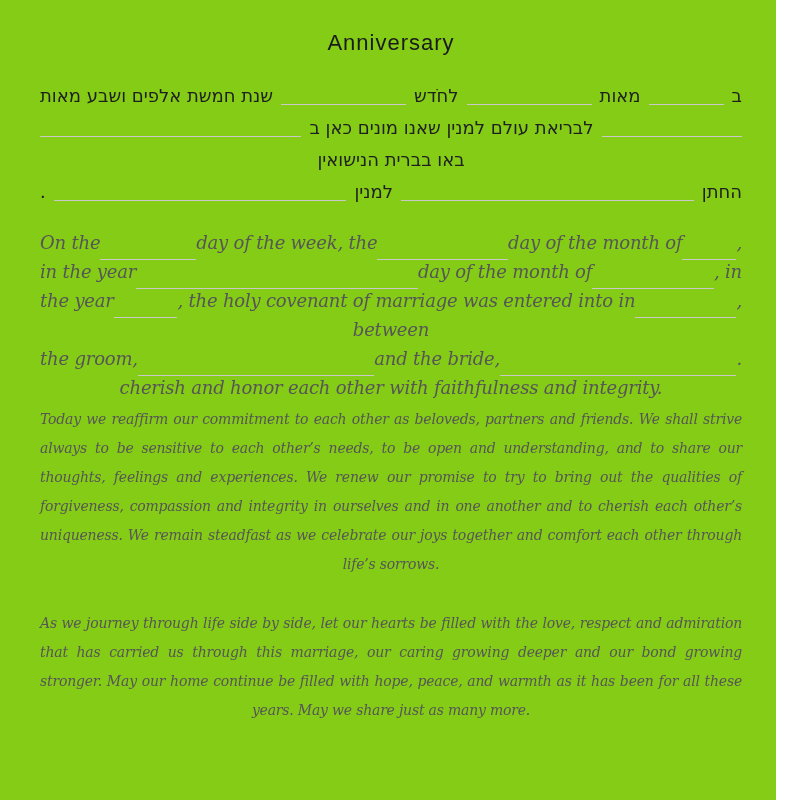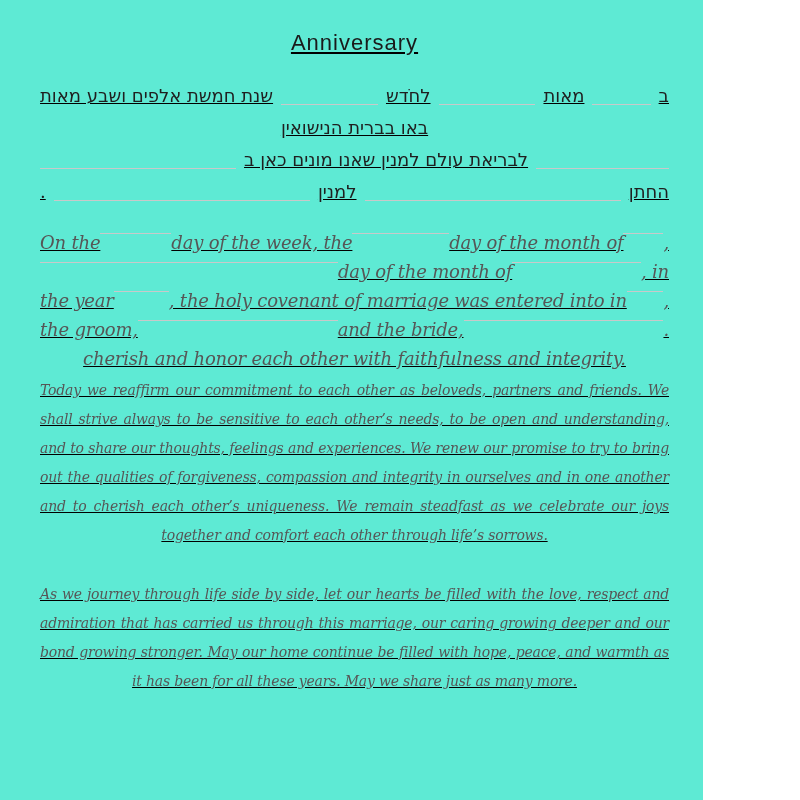--- a/index.html
+++ b/index.html
@@ -2,45 +2,44 @@
 <html style="--ink: #1f1f1f; --script: #565656; --blank: #c9c9c9;"><head>
 <meta charset="utf-8">
 <style>
   :root{
     --ink:#1f1f1f;
     --script:#565656;
     --blank:#c9c9c9;
   }
   html,body{margin:0;padding:0;background:#ffffff;}
   .page{
-    width:703px;height:800px;box-sizing:border-box;
-    background:#5eead4;
+    width:776px;height:800px;box-sizing:border-box;
+    background:#84cc16;
     padding:30px 34px 0 40px;
     overflow:hidden;
-    text-decoration:underline;
   }
   .title{
     margin:0 0 24px 0;
     text-align:center;
     font:400 22px/26px "Liberation Sans", sans-serif;
     letter-spacing:1px;
     color:#1a1a1a;
   }
   
   .hebrew{margin-bottom:20px;}
   .heb-row{
     display:flex;direction:rtl;align-items:baseline;gap:8px;
     height:32px;line-height:32px;
     font-family:"DejaVu Serif","DejaVu Sans",serif;
     font-size:18px;color:var(--ink);
   }
   .heb-row.center{justify-content:center;}
   
   .eng-row{
-    display:flex;align-items:flex-start;gap:0;
+    display:flex;align-items:flex-end;gap:0;
     height:29px;line-height:29px;
     font-family:"DejaVu Serif",serif;font-style:italic;
     font-size:18px;letter-spacing:-0.2px;color:var(--script);
   }
   .eng-row.center{justify-content:center;}
   .seg{flex:0 0 auto;white-space:nowrap;}
   .seg.stretch{
     flex:1 1 auto;white-space:normal;
     text-align:justify;text-align-last:justify;
   }
@@ -67,27 +66,27 @@
   <section class="hebrew" id="hebrew-section">
       <div class="heb-row">
         <span class="seg">ב</span>
         <span class="fill" style="flex: 60 1 60px;"></span>
         <span class="seg">מאות</span>
         <span class="fill" style="flex: 100 1 100px;"></span>
         <span class="seg">לחֹדש</span>
         <span class="fill" style="flex: 100 1 100px;"></span>
         <span class="seg">שנת חמשת אלפים ושבע מאות</span>
       </div>
-      <div class="heb-row center">
-        <span class="seg">באו בברית הנישואין</span>
-      </div>
       <div class="heb-row">
         <span class="fill" style="flex: 115 1 115px;"></span>
         <span class="seg">לבריאת עולם למנין שאנו מונים כאן ב</span>
         <span class="fill" style="flex: 999 1 40px;"></span>
+      </div>
+      <div class="heb-row center">
+        <span class="seg">באו בברית הנישואין</span>
       </div>
       <div class="heb-row">
         <span class="seg">החתן</span>
         <span class="fill" style="flex: 999 1 40px;"></span>
         <span class="seg">למנין</span>
         <span class="fill" style="flex: 999 1 40px;"></span>
         <span class="seg">.</span>
       </div>
     </section>
 
@@ -95,32 +94,36 @@
       <div class="eng-row">
         <span class="seg">On the</span>
         <span class="fill" style="flex: 110 1 110px;"></span>
         <span class="seg">day of the week, the</span>
         <span class="fill" style="flex: 150 1 150px;"></span>
         <span class="seg">day of the month of</span>
         <span class="fill" style="flex: 62 1 62px;"></span>
         <span class="seg">,</span>
       </div>
       <div class="eng-row">
+        <span class="seg">in the year</span>
         <span class="fill" style="flex: 80 1 80px;"></span>
         <span class="fill" style="flex: 105 1 105px;"></span>
         <span class="seg">day of the month of</span>
         <span class="fill" style="flex: 80 1 80px;"></span>
         <span class="seg">, in</span>
       </div>
       <div class="eng-row">
         <span class="seg">the year</span>
         <span class="fill" style="flex: 60 1 60px;"></span>
         <span class="seg">, the holy covenant of marriage was entered into in</span>
         <span class="fill" style="flex: 999 1 40px;"></span>
         <span class="seg">,</span>
+      </div>
+      <div class="eng-row center">
+        <span class="seg">between</span>
       </div>
       <div class="eng-row">
         <span class="seg">the groom,</span>
         <span class="fill" style="flex: 999 1 40px;"></span>
         <span class="seg">and the bride,</span>
         <span class="fill" style="flex: 999 1 40px;"></span>
         <span class="seg">.</span>
       </div>
       <div class="eng-row center">
         <span class="seg">cherish and honor each other with faithfulness and integrity.</span>

